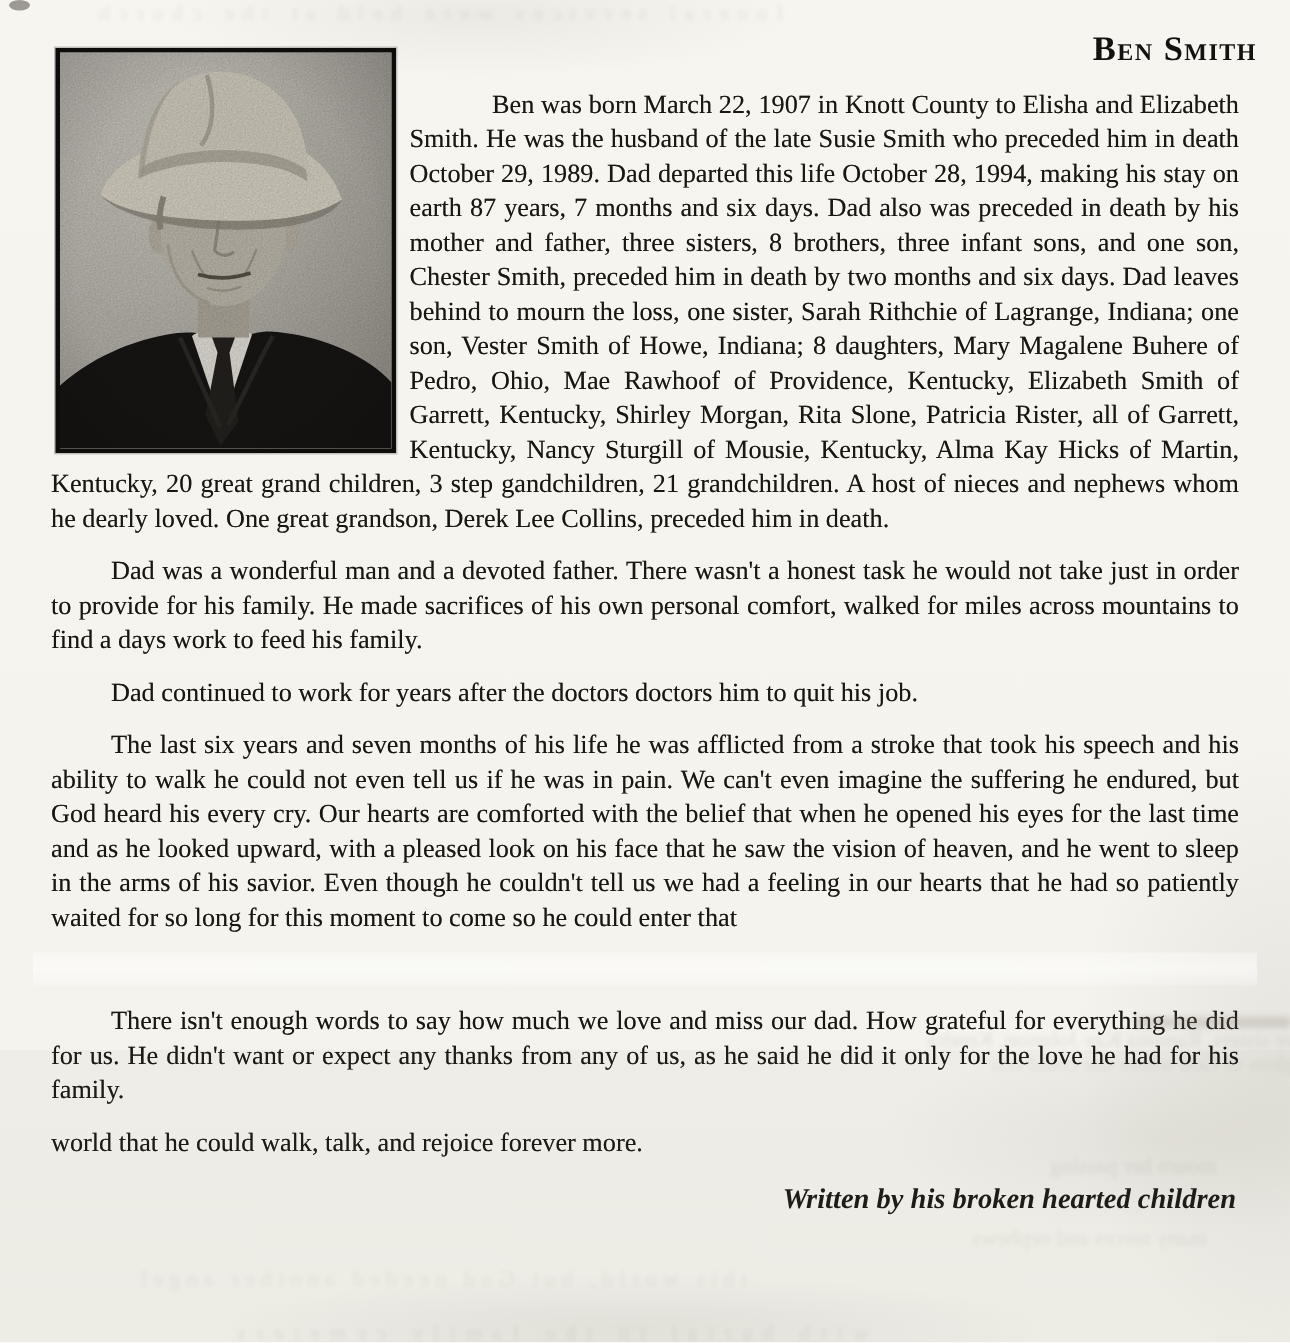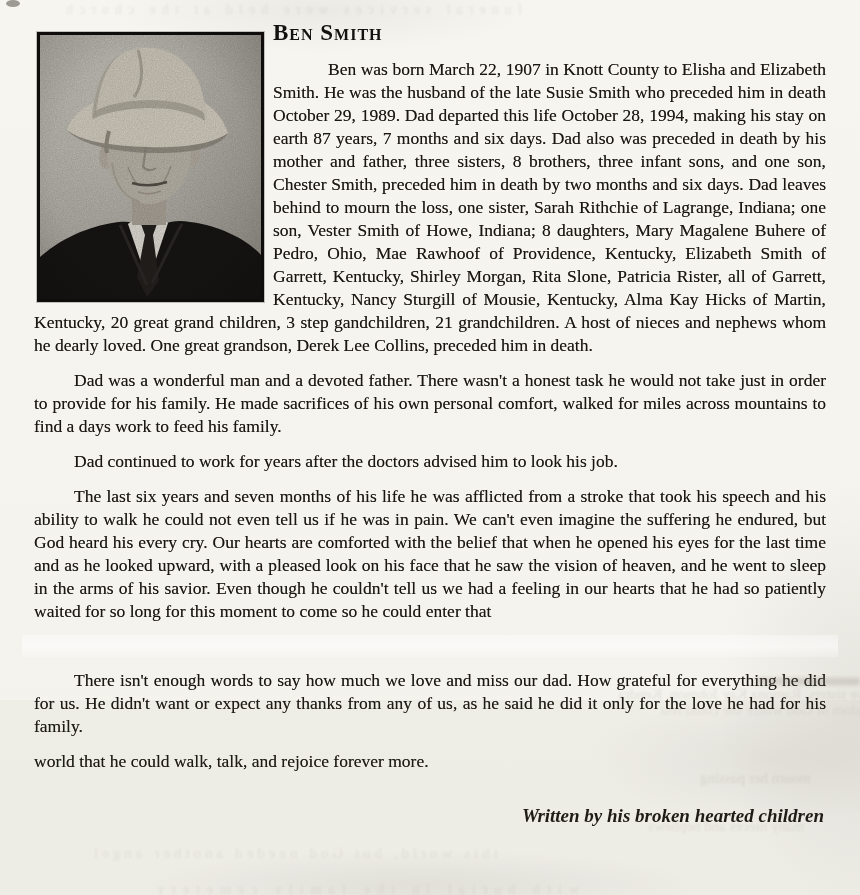--- a/index.html
+++ b/index.html
@@ -21,21 +21,21 @@
     float:left;
     width:221px;height:264px;
     margin:12px 9px 6px 15px;
     border:3px solid #0e0d0b;
     background:#b3afa7;
     box-shadow:0 0 0 1px rgba(40,38,34,0.25);
   }
   .photo svg{display:block;}
   h1.title{
     margin:0 0 13px 0;
-    text-align:left;
+    text-align:right;
     font-variant:small-caps;
     font-weight:bold;
     font-size:23px;
     line-height:25px;
     letter-spacing:1px;
     color:#141210;
   }
   p.body{
     margin:12px;
     font-size:17.5px;
@@ -47,21 +47,21 @@
   .ind1{text-indent:55px;}
   .ind{text-indent:40px;}
   .cont{text-indent:0;}
   .seam{height:22px; background:linear-gradient(rgba(255,255,255,0.35), rgba(255,255,255,0.55), rgba(255,255,255,0.2));}
   .lower-tint{
     position:absolute;left:0;top:700px;width:860px;height:195px;
     background:rgba(122,115,102,0.045);
     pointer-events:none;
   }
   .attribution{
-    margin:32px 14px 0 0;
+    margin:16px 14px 0 0;
     text-align:right;
     font-style:italic;
     font-weight:bold;
     font-size:19px;
     color:#1c1914;
   }
   .bleed{
     position:absolute;
     transform:scaleX(-1);
     filter:blur(1.3px);
@@ -151,21 +151,21 @@
         </g>
         <rect width="221" height="264" fill="url(#vig)"></rect>
         <rect width="221" height="264" filter="url(#grain)" opacity="0.22"></rect>
       </svg>
     </div>
 
     <h1 class="title">Ben Smith</h1>
 
     <p class="body ind1">Ben was born March 22, 1907 in Knott County to Elisha and Elizabeth Smith. He was the husband of the late Susie Smith who preceded him in death October 29, 1989. Dad departed this life October 28, 1994, making his stay on earth 87 years, 7 months and six days. Dad also was preceded in death by his mother and father, three sisters, 8 brothers, three infant sons, and one son, Chester Smith, preceded him in death by two months and six days. Dad leaves behind to mourn the loss, one sister, Sarah Rithchie of Lagrange, Indiana; one son, Vester Smith of Howe, Indiana; 8 daughters, Mary Magalene Buhere of Pedro, Ohio, Mae Rawhoof of Providence, Kentucky, Elizabeth Smith of Garrett, Kentucky, Shirley Morgan, Rita Slone, Patricia Rister, all of Garrett, Kentucky, Nancy Sturgill of Mousie, Kentucky, Alma Kay Hicks of Martin, Kentucky, 20 great grand children, 3 step gandchildren, 21 grandchildren. A host of nieces and nephews whom he dearly loved. One great grandson, Derek Lee Collins, preceded him in death.</p>
     <p class="body ind">Dad was a wonderful man and a devoted father. There wasn't a honest task he would not take just in order to provide for his family. He made sacrifices of his own personal comfort, walked for miles across mountains to find a days work to feed his family.</p>
-    <p class="body ind">Dad continued to work for years after the doctors advised him to look his job.</p>
+    <p class="body ind">Dad continued to work for years after the doctors doctors him to quit his job.</p>
     <p class="body ind">The last six years and seven months of his life he was afflicted from a stroke that took his speech and his ability to walk he could not even tell us if he was in pain. We can't even imagine the suffering he endured, but God heard his every cry. Our hearts are comforted with the belief that when he opened his eyes for the last time and as he looked upward, with a pleased look on his face that he saw the vision of heaven, and he went to sleep in the arms of his savior. Even though he couldn't tell us we had a feeling in our hearts that he had so patiently waited for so long for this moment to come so he could enter that</p>
 
     <div class="seam"></div>
 
     <p class="body ind">There isn't enough words to say how much we love and miss our dad. How grateful for everything he did for us. He didn't want or expect any thanks from any of us, as he said he did it only for the love he had for his family.</p>
     <p class="body cont">world that he could walk, talk, and rejoice forever more.</p>
 
     <div class="attribution">Written by his broken hearted children</div>
   </div>
 

